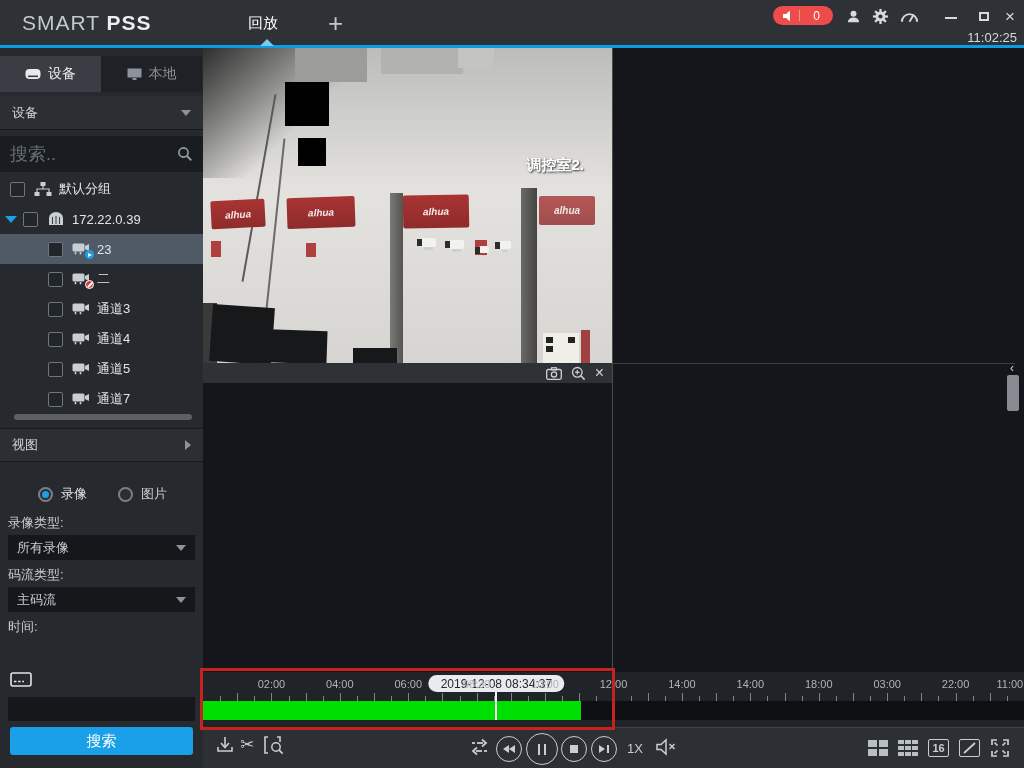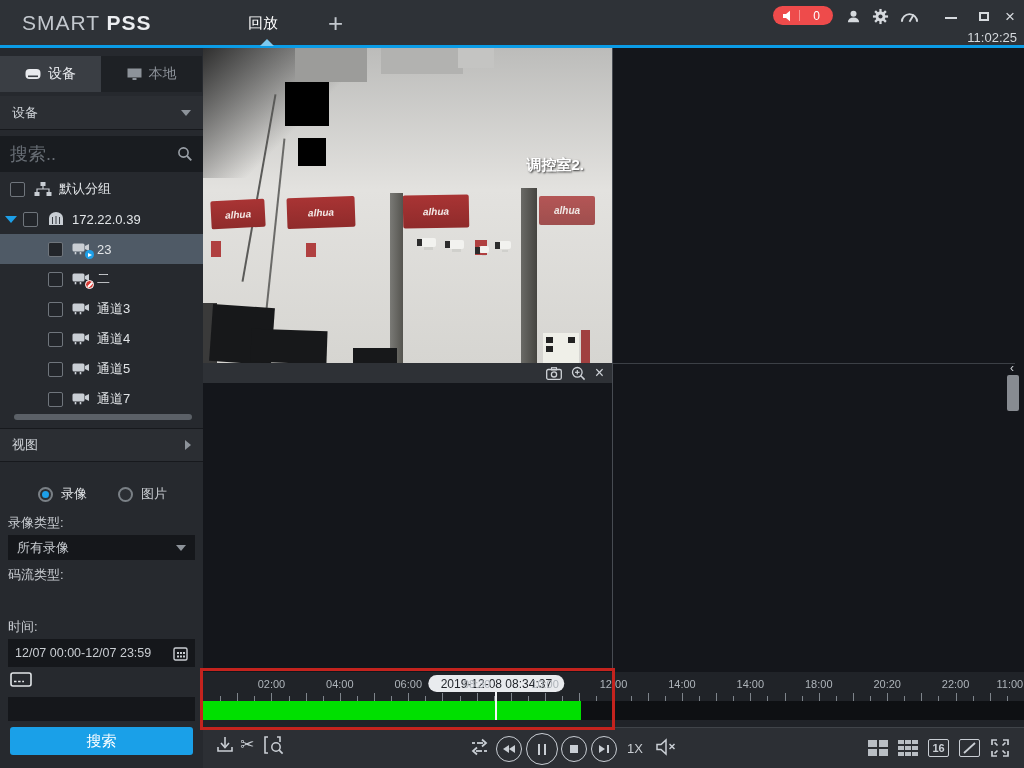--- a/index.html
+++ b/index.html
@@ -304,38 +304,26 @@
       <span class="sb-label">图片</span>
     </div>
 
     <div class="abs sb-label" style="left:8px;top:466px;">录像类型:</div>
     <div class="abs select" style="left:8px;top:487px;width:187px;">
       <span>所有录像</span>
       <span class="caret-down"></span>
     </div>
 
     <div class="abs sb-label" style="left:8px;top:518px;">码流类型:</div>
+    <div class="abs select" style="left:8px;top:539px;width:187px;">
+      <span>主码流</span>
+      <span class="caret-down"></span>
+    </div>
 
     <div class="abs sb-label" style="left:8px;top:570px;">时间:</div>
-    <div class="abs input-dark" style="left:8px;top:591px;width:187px;height:28px;">
-      <span>12/07 00:00-12/07 23:59</span>
-      <span style="margin-left:auto;">
-        <svg width="15" height="15" viewBox="0 0 15 15">
-            <rect x="1" y="2" width="13" height="12" rx="1.5" fill="none" stroke="#c9cdd2" stroke-width="1.4"></rect>
-            <g fill="#c9cdd2">
-              <rect x="4" y="6" width="2" height="2"></rect>
-              <rect x="7" y="6" width="2" height="2"></rect>
-              <rect x="10" y="6" width="2" height="2"></rect>
-              <rect x="4" y="9.5" width="2" height="2"></rect>
-              <rect x="7" y="9.5" width="2" height="2"></rect>
-              <rect x="10" y="9.5" width="2" height="2"></rect>
-            </g>
-          </svg>
-      </span>
-    </div>
 
     <div class="abs" style="left:10px;top:624px;">
       <svg width="22" height="16" viewBox="0 0 22 16">
           <rect x="1" y="1" width="20" height="13" rx="2" fill="none" stroke="#e2e5e8" stroke-width="1.6"></rect>
           <line x1="4" y1="9.5" x2="14" y2="9.5" stroke="#e2e5e8" stroke-width="1.4" stroke-dasharray="2.5 1.6"></line>
         </svg>
     </div>
     <div class="abs input-dark" style="left:8px;top:649px;width:187px;height:24px;"></div>
 
     <div class="abs btn-search">搜索</div>
@@ -413,21 +401,21 @@
     <div class="tl-tooltip" id="tl-tooltip" style="left: 35.7333%;">2019-12-08 08:34:37</div>
   <span class="tl-label" style="left: 8.33333%;">02:00</span>
       <span class="tl-label" style="left: 16.6667%;">04:00</span>
       <span class="tl-label" style="left: 25%;">06:00</span>
       <span class="tl-label" style="left: 33.3333%;">08:30</span>
       <span class="tl-label" style="left: 41.6667%;">10:00</span>
       <span class="tl-label" style="left: 50%;">12:00</span>
       <span class="tl-label" style="left: 58.3333%;">14:00</span>
       <span class="tl-label" style="left: 66.6667%;">14:00</span>
       <span class="tl-label" style="left: 75%;">18:00</span>
-      <span class="tl-label" style="left: 83.3333%;">20:20</span>
+      <span class="tl-label" style="left: 83.3333%;">03:00</span>
       <span class="tl-label" style="left: 91.6667%;">22:00</span>
       <span class="tl-label" style="left: 100%; transform: translateX(-103%);">11:00</span>
       <span class="tl-tick" style="left: 2.08333%; top: 24px; height: 5px;"></span>
       <span class="tl-tick" style="left: 4.16667%; top: 21px; height: 8px;"></span>
       <span class="tl-tick" style="left: 6.25%; top: 24px; height: 5px;"></span>
       <span class="tl-tick" style="left: 8.33333%; top: 21px; height: 8px;"></span>
       <span class="tl-tick" style="left: 10.4167%; top: 24px; height: 5px;"></span>
       <span class="tl-tick" style="left: 12.5%; top: 21px; height: 8px;"></span>
       <span class="tl-tick" style="left: 14.5833%; top: 24px; height: 5px;"></span>
       <span class="tl-tick" style="left: 16.6667%; top: 21px; height: 8px;"></span>

